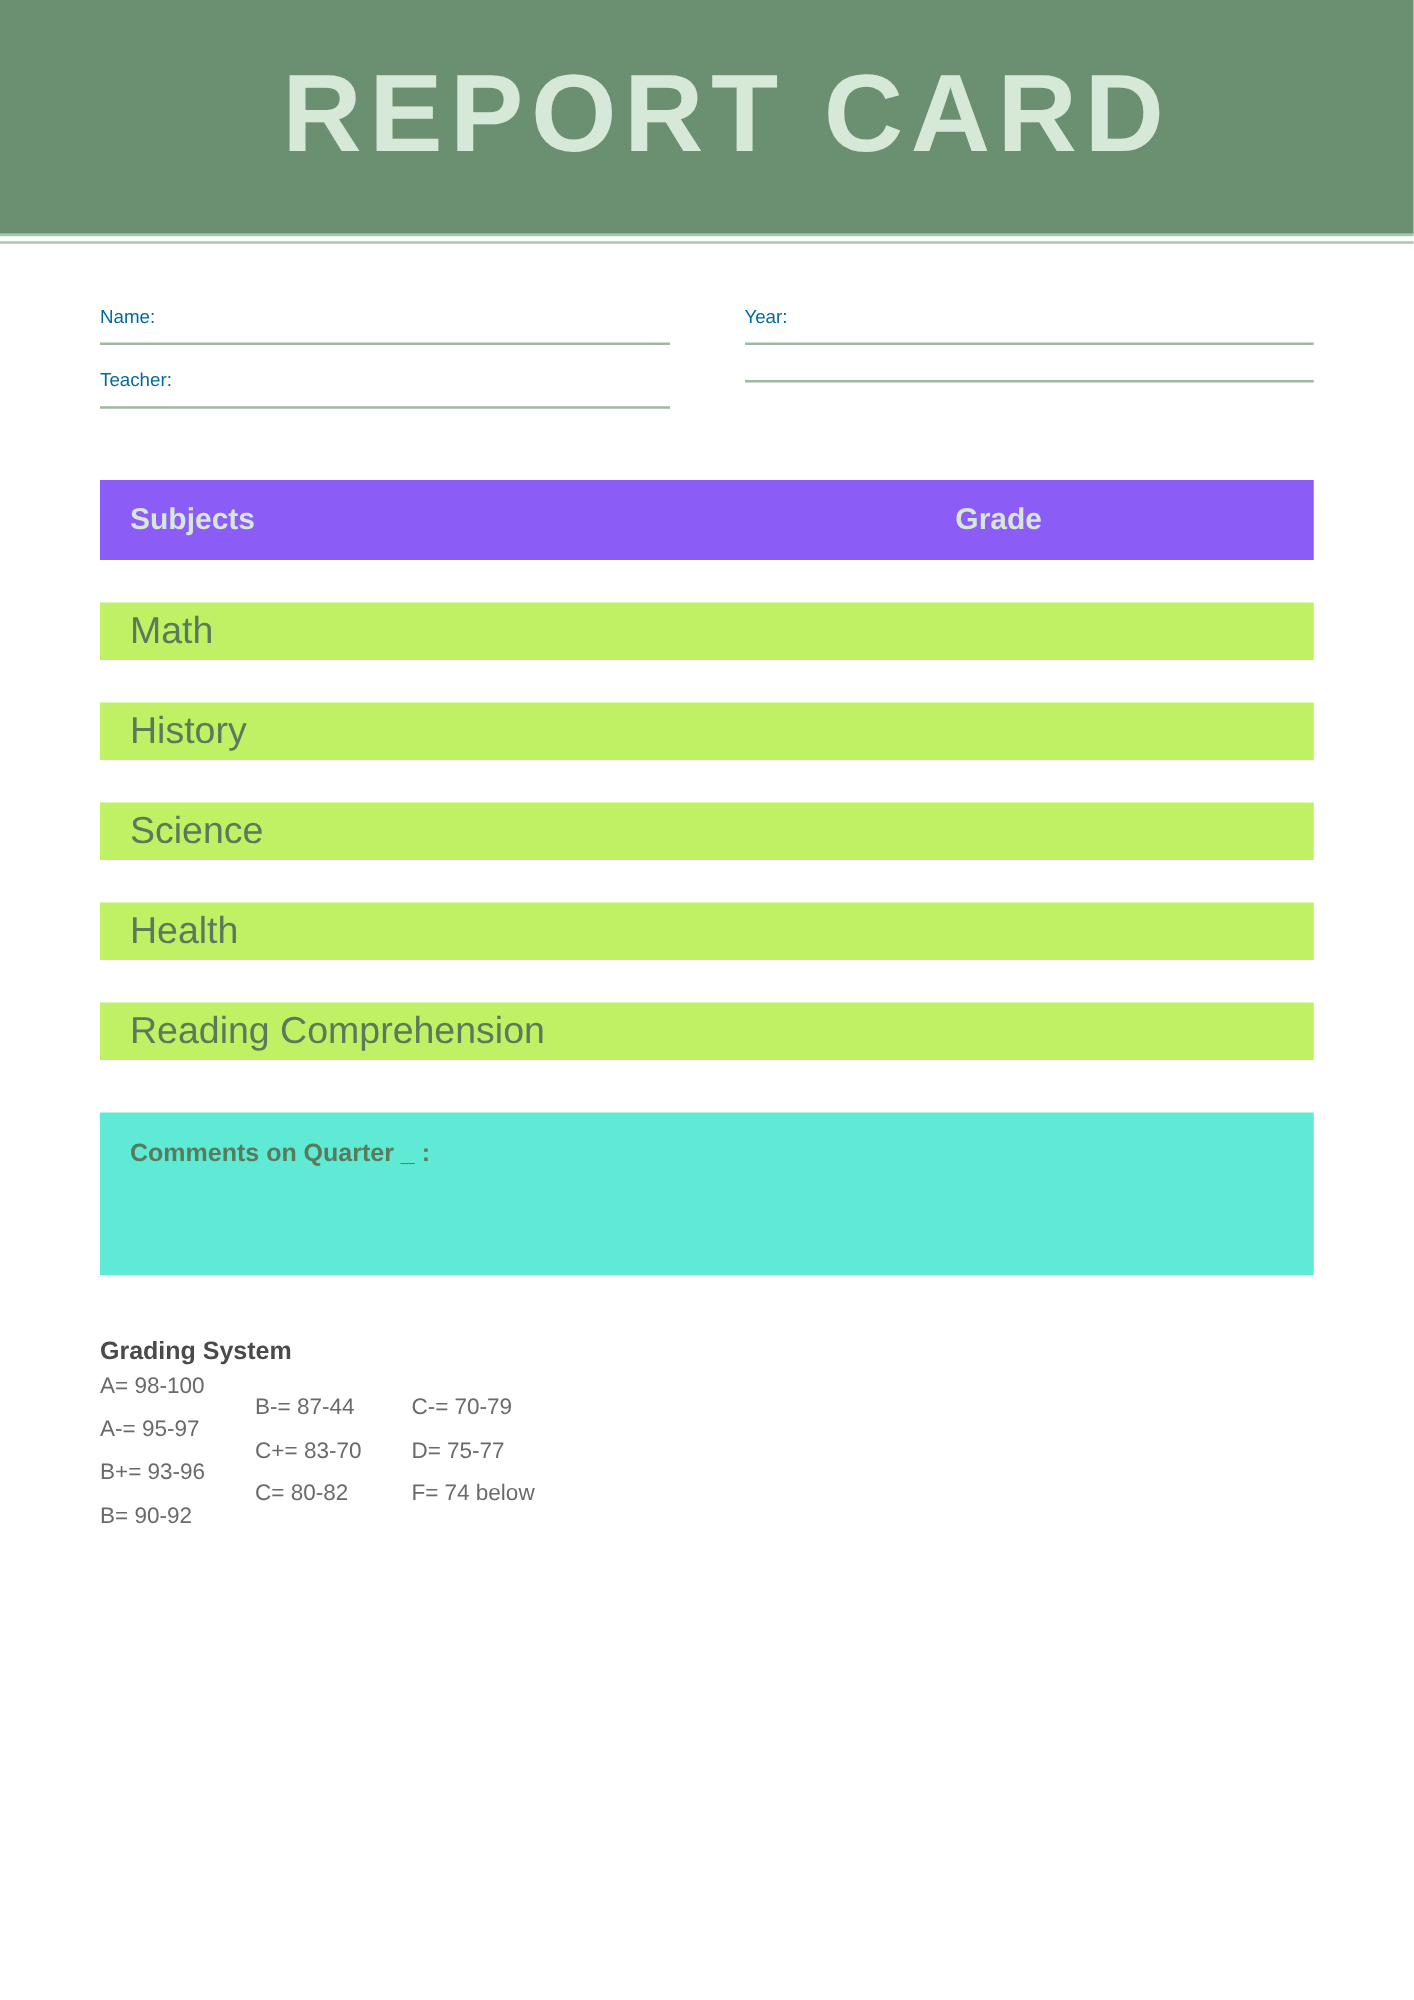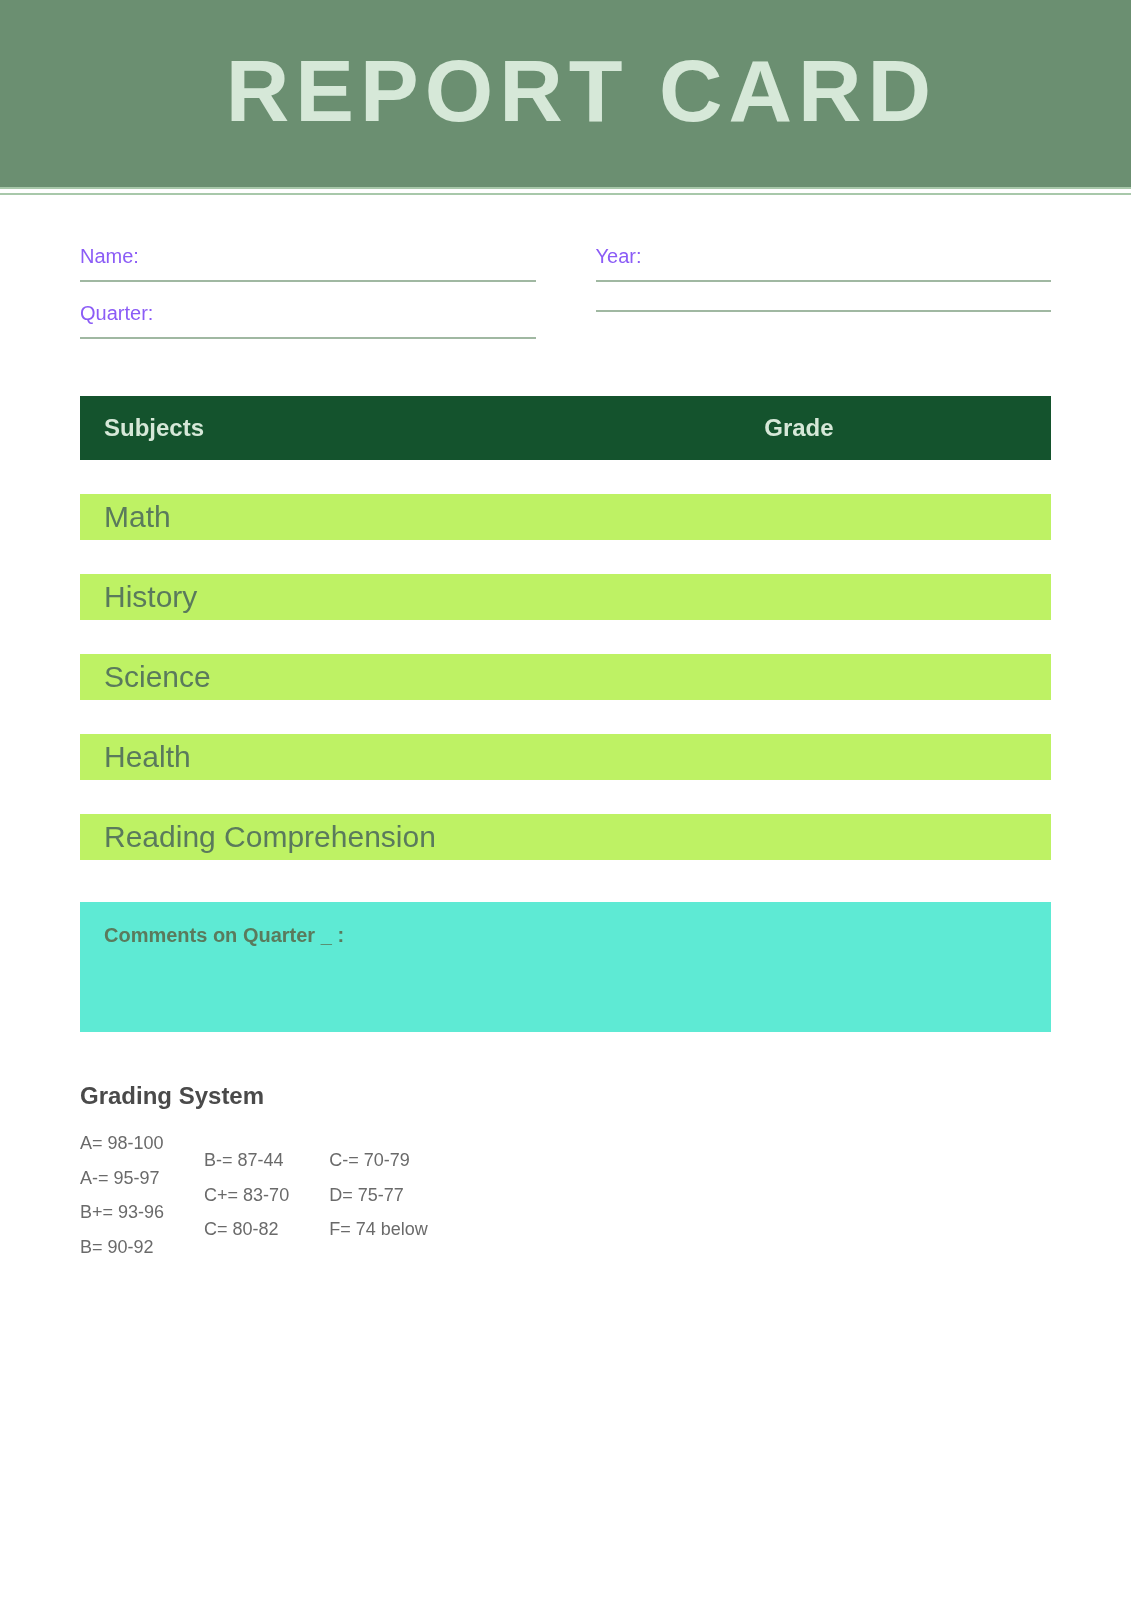--- a/index.html
+++ b/index.html
@@ -59,41 +59,41 @@
       margin-bottom: 20px;
     }
 
     .info-field {
       display: flex;
       flex-direction: column;
       flex: 1;
     }
 
     .info-label {
-      font-size: 20px;
-      color: #8b5cf6;
+      font-size: 15px;
+      color: #0369a1;
       font-family: Arial, Helvetica, sans-serif;
       margin-bottom: 4px;
     }
 
     .info-underline {
       border-bottom: 2px solid #a0b8a2;
       width: 100%;
       height: 10px;
     }
 
     .grades-table {
       width: 100%;
       margin-bottom: 30px;
       border-collapse: separate;
       border-spacing: 0 12px;
     }
 
     .table-header {
-      background-color: #14532d;
+      background-color: #8b5cf6;
     }
 
     .table-header th {
       color: #d6e8d8;
       font-size: 24px;
       font-weight: 600;
       font-family: Arial, Helvetica, sans-serif;
       padding: 18px 24px;
       text-align: left;
     }
@@ -131,25 +131,24 @@
       color: #5a7a5c;
       font-family: Arial, Helvetica, sans-serif;
       margin-bottom: 10px;
     }
 
     .grading-system {
       margin-top: 10px;
     }
 
     .grading-title {
-      font-size: 24px;
+      font-size: 20px;
       font-weight: 700;
       color: #4a4a4a;
       font-family: Arial, Helvetica, sans-serif;
-      margin-bottom: 18px;
     }
 
     .grading-grid {
       display: flex;
       gap: 40px;
     }
 
     .grading-col {
       display: flex;
       flex-direction: column;
@@ -184,21 +183,21 @@
         <span class="info-label">Name:</span>
         <div class="info-underline"></div>
       </div>
       <div class="info-field">
         <span class="info-label">Year:</span>
         <div class="info-underline"></div>
       </div>
     </div>
     <div class="info-row">
       <div class="info-field">
-        <span class="info-label">Quarter:</span>
+        <span class="info-label">Teacher:</span>
         <div class="info-underline"></div>
       </div>
       <div class="info-field">
         <div class="info-underline"></div>
       </div>
     </div>
   </div>
 
   <table class="grades-table">
     <thead>

